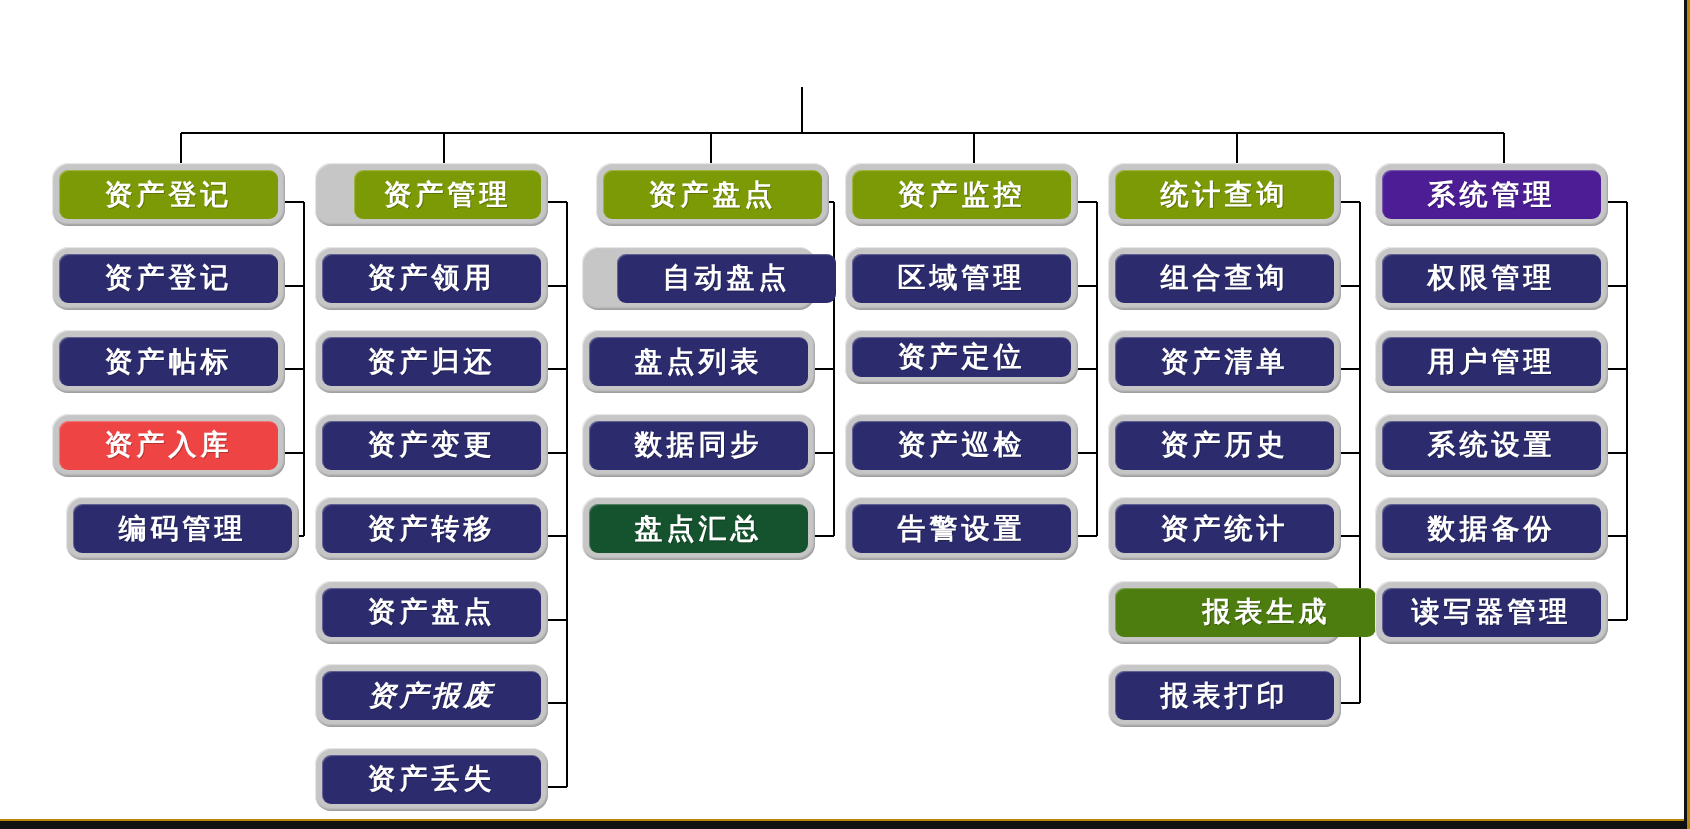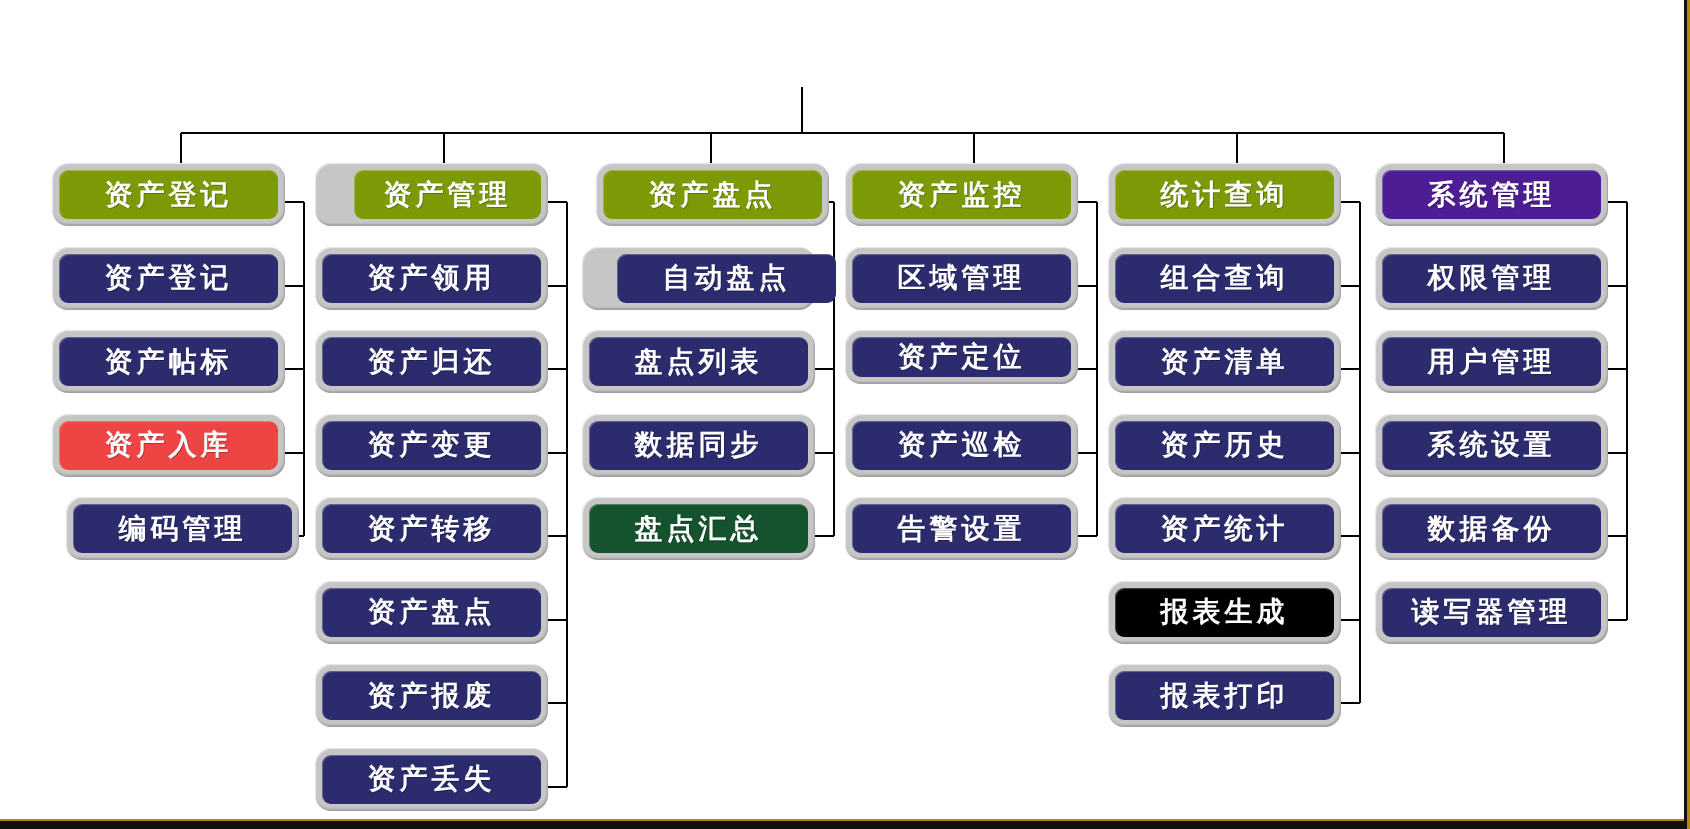--- a/index.html
+++ b/index.html
@@ -142,21 +142,21 @@
       <div class="capsule" style="left: 315px; top: 497px; width: 233px; height: 63px;">
         <div class="fill" style="background: rgb(43, 43, 110);">
           <span>资产转移</span>
         </div>
       </div>
       <div class="capsule" style="left: 315px; top: 580.5px; width: 233px; height: 63px;">
         <div class="fill" style="background: rgb(43, 43, 110);">
           <span>资产盘点</span>
         </div>
       </div>
-      <div class="capsule" style="left: 315px; top: 664px; width: 233px; height: 63px;">
+      <div class="capsule" style="left: 315px; top: 664px; width: 233px; height: 63px; font-style: italic;">
         <div class="fill" style="background: rgb(43, 43, 110);">
           <span>资产报废</span>
         </div>
       </div>
       <div class="capsule" style="left: 315px; top: 747.5px; width: 233px; height: 63px;">
         <div class="fill" style="background: rgb(43, 43, 110);">
           <span>资产丢失</span>
         </div>
       </div>
       <div class="capsule" style="left: 596px; top: 163px; width: 233px; height: 63px;">
@@ -228,21 +228,21 @@
         <div class="fill" style="background: rgb(43, 43, 110);">
           <span>资产历史</span>
         </div>
       </div>
       <div class="capsule" style="left: 1108px; top: 497px; width: 233px; height: 63px;">
         <div class="fill" style="background: rgb(43, 43, 110);">
           <span>资产统计</span>
         </div>
       </div>
       <div class="capsule" style="left: 1108px; top: 580.5px; width: 233px; height: 63px;">
-        <div class="fill" style="background: #000000;">
+        <div class="fill" style="background: #4d7c0f; padding-left: 42px;">
           <span>报表生成</span>
         </div>
       </div>
       <div class="capsule" style="left: 1108px; top: 664px; width: 233px; height: 63px;">
         <div class="fill" style="background: rgb(43, 43, 110);">
           <span>报表打印</span>
         </div>
       </div>
       <div class="capsule" style="left: 1375px; top: 163px; width: 233px; height: 63px;">
         <div class="fill" style="background: #4c1d95;">

